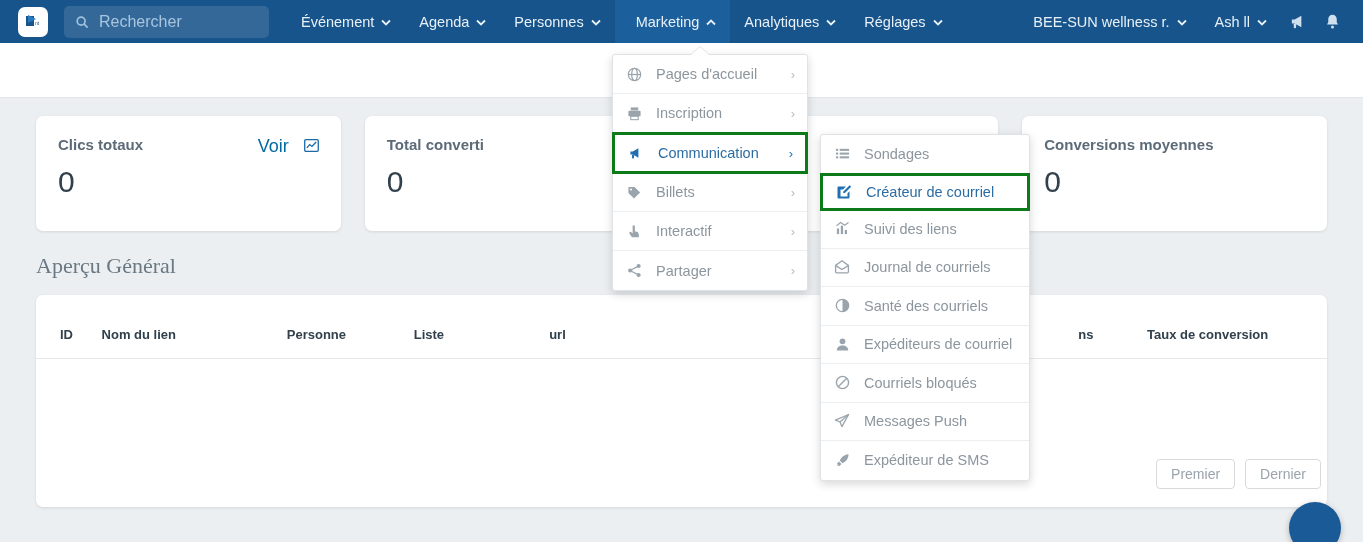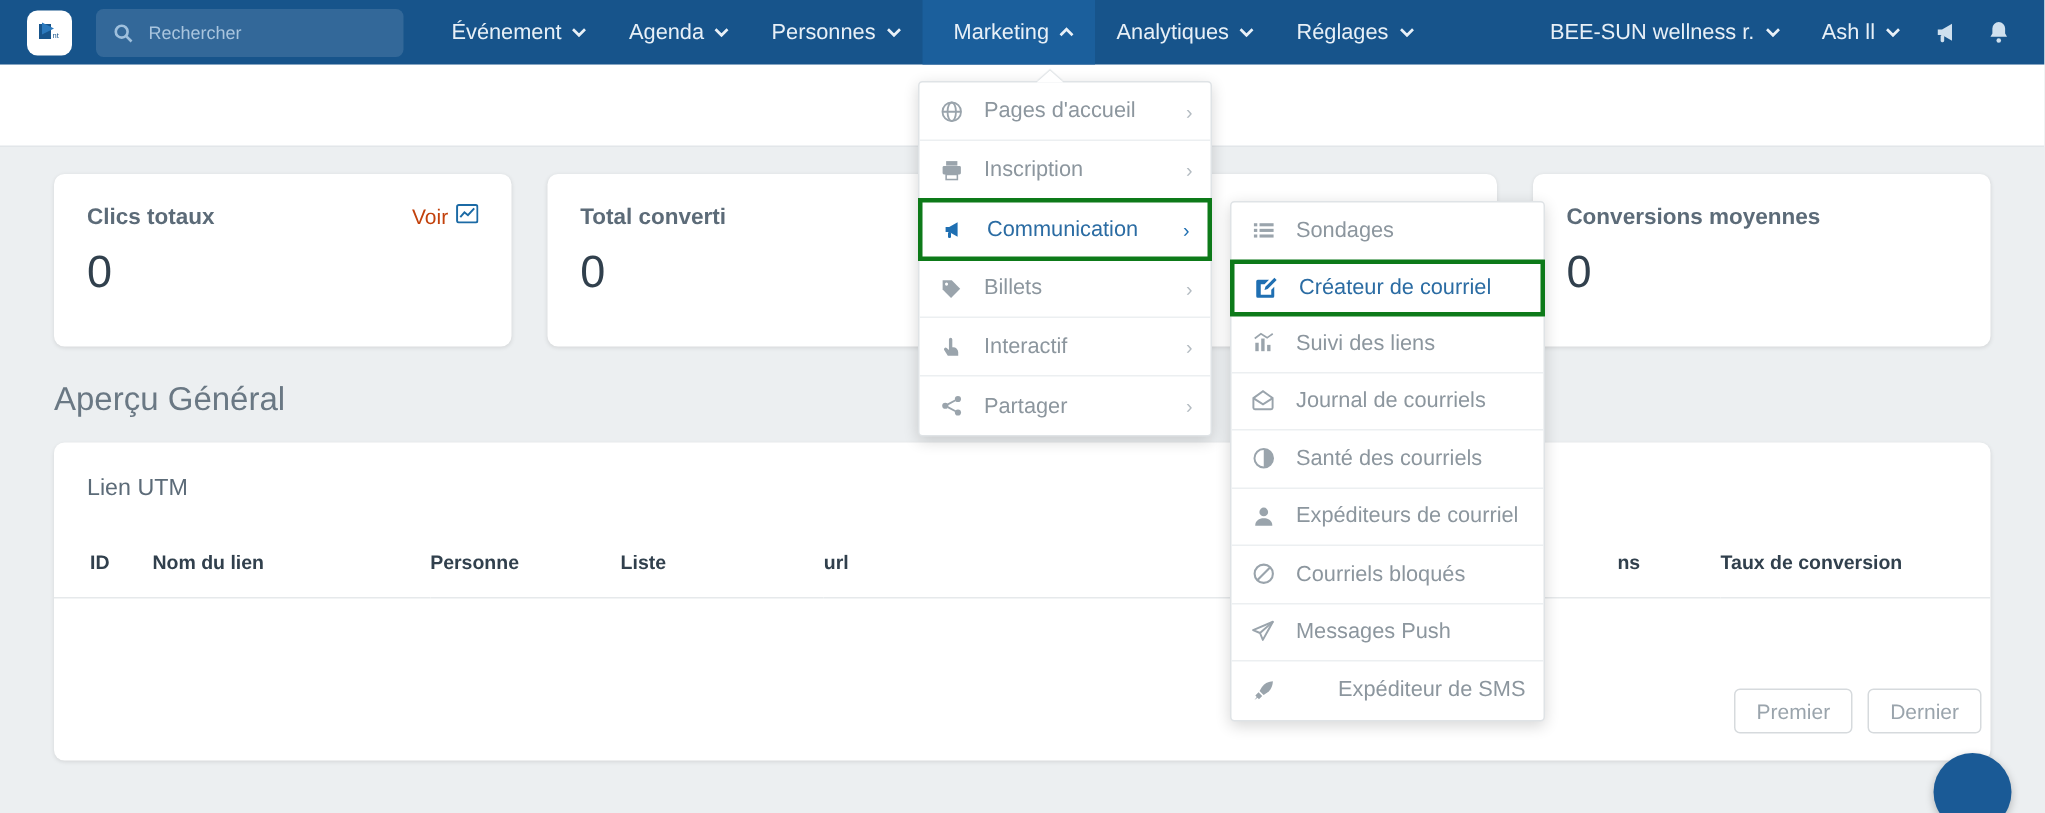--- a/index.html
+++ b/index.html
@@ -29,21 +29,21 @@
   .search-wrap{
     margin-left:16px; width:205px; height:32px;
     background:rgba(255,255,255,0.12);
     border-radius:5px;
     display:flex; align-items:center;
     flex:none;
   }
   .search-ico{ margin:0 8px 0 11px; color:#9fc0dd; display:flex; }
   .search-input{
     background:transparent; border:0; outline:none;
-    color:#fff; font-size:12px; font-family:"Liberation Sans", sans-serif;
+    color:#fff; font-size:16px; font-family:"Liberation Sans", sans-serif;
     width:150px;
   }
   .search-input::placeholder{ color:#a9c5de; }
 
   .nav-items{ display:flex; align-items:center; height:43px; margin-left:18px;justify-content:space-between; }
   .nav-item{
     display:flex; align-items:center; gap:7px;
     height:43px; padding:0 14px;
     color:#e8f0f7; font-size:14.5px; white-space:nowrap;
     cursor:pointer;
@@ -78,28 +78,28 @@
   .cards{ display:flex; gap:24px; padding:18px 36px 0 36px; }
   .card{
     background:#fff; border-radius:7px;
     box-shadow:0 1px 3px rgba(0,0,0,0.10);
     height:115px; flex:1; padding:20px 22px;
     position:relative;
   }
   .card-title{ font-size:15px; color:#5c6b78; font-weight:bold; }
   .card-link{
     position:absolute; right:22px; top:20px;
-    font-size:14px; color:#c2410c; display:flex; align-items:center; gap:5px;
+    font-size:18px; color:#0369a1; display:flex; align-items:center; gap:15px;
     cursor:pointer;
   }
   .card-value{ font-size:30px; color:#31404d; margin-top:12px; font-weight:normal; }
 
   .section-title{
     padding:22px 36px 0 36px;
-    font-size:22px; color:#6a7884;
+    font-size:22px; color:#6a7884;font-family:Liberation Serif, serif;
   }
 
   .panel{
     margin:16px 36px 0 36px;
     background:#fff; border-radius:7px;
     box-shadow:0 1px 3px rgba(0,0,0,0.10);
     height:212px; position:relative; overflow:hidden;
   }
   .panel-title{ padding:22px 0 0 22px; font-size:15.5px; color:#5c6b78; }
 
@@ -142,21 +142,21 @@
 
   .menu-item{
     display:flex; align-items:center; gap:13px;
     height:39px; padding:0 12px;
     font-size:14.5px; color:#8c969e;
     border-bottom:1px solid #eceff1;
     cursor:pointer; position:relative;
     white-space:nowrap;
   }
   #menu-communication .menu-item{ height:38.5px; }
-  .menu-item:last-child{ border-bottom:0;justify-content:space-between; }
+  .menu-item:last-child{ border-bottom:0; }
   .menu-item .mi-ico{ width:18px; display:flex; align-items:center; justify-content:center; color:#9aa4ac; flex:none; }
   .menu-item .mi-arrow{ margin-left:auto; color:#b4bcc2; font-size:13px; }
 
   .menu-item.highlight{
     border:3px solid #0d7a19;
     color:#2b6ca3;
     height:42px;
     margin:-1px -1px;
     background:#fff;
     text-align:right;
@@ -322,21 +322,20 @@
 
     <div class="card">
       <div class="card-title">Conversions moyennes</div>
       <div class="card-value">0</div>
     </div>
   </div>
 
   <div class="section-title">Aperçu Général</div>
 
   <div class="panel">
-    <div class="panel-title">Lien UTM</div>
 
     <table class="tbl">
       <colgroup>
         <col style="width:62px">
           <col style="width:175px">
           <col style="width:120px">
         <col style="width:128px">
           <col style="width:500px">
           <col style="width:65px">
           <col style="width:170px">

